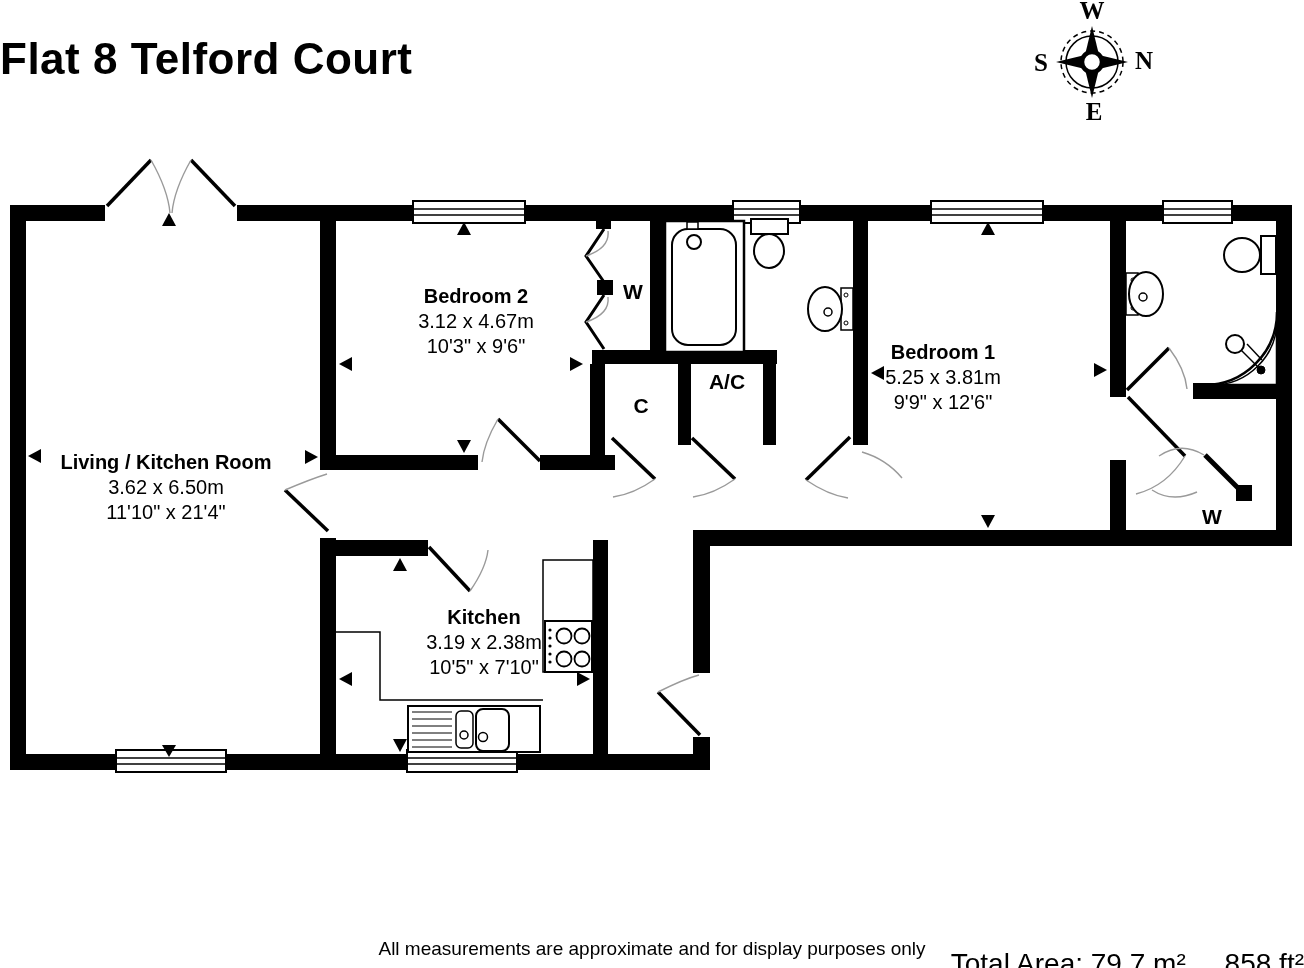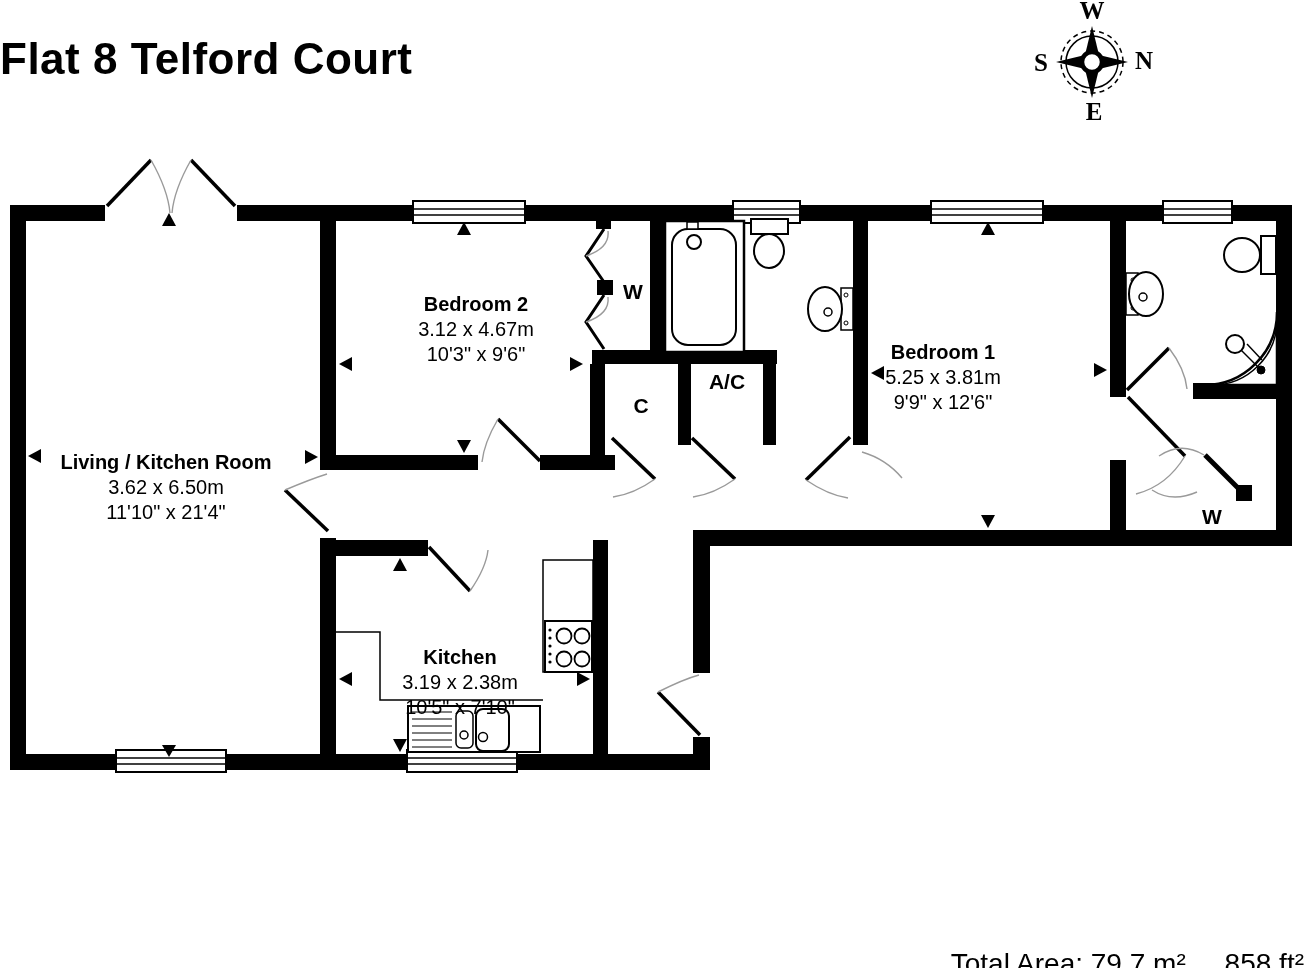--- a/index.html
+++ b/index.html
@@ -258,41 +258,42 @@
       </g>
       <circle cx="1092" cy="62" r="10" fill="#fff" stroke="#000" stroke-width="4.5"></circle>
     </g>
   </svg>
 
   <div class="room-label" style="left:166px; top:450px;">
     <div class="room-name">Living / Kitchen Room</div>
     <div>3.62 x 6.50m</div>
     <div>11'10" x 21'4"</div>
   </div>
-  <div class="room-label" style="left:476px; top:292px;">
+  <div class="room-label" style="left:476px; top:284px;">
     <div class="room-name">Bedroom 2</div>
     <div>3.12 x 4.67m</div>
     <div>10'3" x 9'6"</div>
   </div>
   <div class="room-label" style="left:943px; top:340px;">
     <div class="room-name">Bedroom 1</div>
     <div>5.25 x 3.81m</div>
     <div>9'9" x 12'6"</div>
   </div>
-  <div class="room-label" style="left:460px; top:605px;margin-top:40px;">
+  <div class="room-label" style="left:484px; top:605px;">
     <div class="room-name">Kitchen</div>
     <div>3.19 x 2.38m</div>
     <div>10'5" x 7'10"</div>
   </div>
 
   <div class="small-label" style="left:641px; top:406px;">C</div>
   <div class="small-label" style="left:727px; top:382px;">A/C</div>
   <div class="small-label" style="left:633px; top:292px;">W</div>
   <div class="small-label" style="left:1212px; top:517px;">W</div>
 
   <div class="compass-letter" style="left:1092px; top:11px;">W</div>
   <div class="compass-letter" style="left:1041px; top:63px;">S</div>
   <div class="compass-letter" style="left:1144px; top:61px;">N</div>
   <div class="compass-letter" style="left:1094px; top:112px;">E</div>
 
   <div class="footer-total">Total Area: 79.7 m² ... 858 ft²</div>
+  <div class="footer-disclaimer">All measurements are approximate and for display purposes only</div>
 
 </div>
 
 </body></html>

